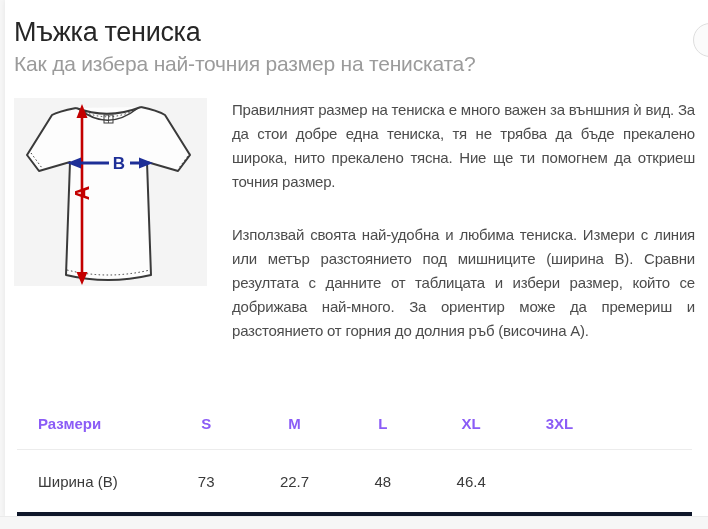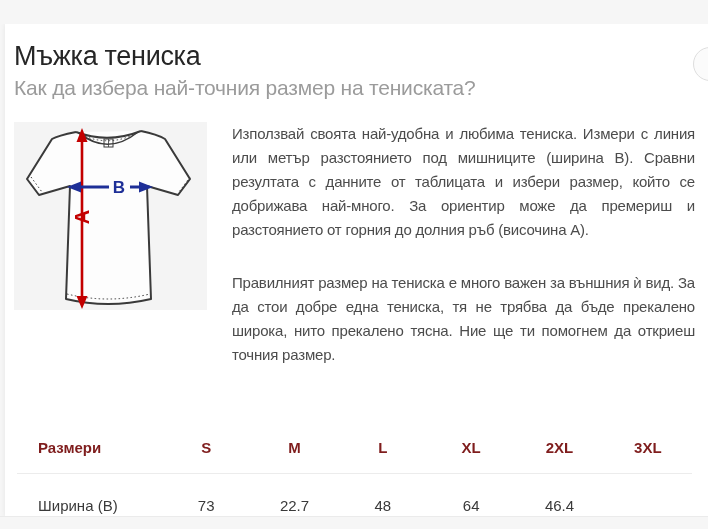--- a/index.html
+++ b/index.html
@@ -3,21 +3,21 @@
 <meta charset="utf-8">
 <style>
   html,body{margin:0;padding:0;}
   body{
     width:708px;height:529px;
     font-family:"Liberation Sans", sans-serif;
     background:#f6f6f6;
     position:relative;
     overflow:hidden;
   }
-  .page{position:absolute;inset:0;overflow:hidden;margin-top:24px;}
+  .page{position:absolute;inset:0;overflow:hidden;}
   .card{
     position:absolute;left:5px;top:0;right:-20px;bottom:12px;
     background:#ffffff;
     box-shadow:0 0 5px rgba(0,0,0,0.07);
     padding-left:9px;
     box-sizing:border-box;
   }
   .corner-circle{
     position:absolute;top:23px;left:688px;
     width:32px;height:32px;border-radius:50%;
@@ -48,23 +48,23 @@
   .text-col p + p{margin-top:29px;}
   .size-table{
     margin-left:3px;margin-top:54px;width:675px;
     font-size:15px;
   }
   .t-row{
     display:grid;
     grid-template-columns:145px repeat(6,1fr);
     align-items:center;
   }
-  .t-head{height:52px;font-weight:bold;color:#7f1d1d;border-bottom:1px solid #ececec;}
+  .t-head{height:52px;font-weight:bold;color:#8b5cf6;border-bottom:1px solid #ececec;}
   .t-body{height:62px;color:#3a3a3a;}
-  .t-body.divided{border-bottom:1px solid #0f172a;}
+  .t-body.divided{border-bottom:5px solid #0f172a;}
   .t-cell{padding-left:21px;}
   .t-cell.c{padding-left:0;text-align:center;}
   .footer-strip{
     position:absolute;left:0;right:0;bottom:0;height:12px;
     background:#f6f6f6;border-top:1px solid #ebebeb;
   }
 </style>
 </head>
 <body>
 
@@ -110,41 +110,39 @@
           <g>
             <polygon points="53,65 67,59.5 67,70.5" fill="#1e2f97"></polygon>
             <line x1="64" y1="65" x2="95" y2="65" stroke-width="3" stroke="#1e2f97"></line>
             <line x1="116" y1="65" x2="128" y2="65" stroke-width="3" stroke="#1e2f97"></line>
             <polygon points="139,65 125,59.5 125,70.5" fill="#1e2f97"></polygon>
             <text x="105" y="65" text-anchor="middle" dominant-baseline="central" font-size="17" font-weight="bold" fill="#1e2f97">B</text>
           </g>
         </svg>
       </div>
       <div class="text-col">
+        <p>Правилният размер на тениска е много важен за външния ѝ вид. За да стои добре една тениска, тя не трябва да бъде прекалено широка, нито прекалено тясна. Ние ще ти помогнем да откриеш точния размер.</p>
         <p>Използвай своята най-удобна и любима тениска. Измери с линия или метър разстоянието под мишниците (ширина B). Сравни резултата с данните от таблицата и избери размер, който се добрижава най-много. За ориентир може да премериш и разстоянието от горния до долния ръб (височина A).</p>
-        <p>Правилният размер на тениска е много важен за външния ѝ вид. За да стои добре една тениска, тя не трябва да бъде прекалено широка, нито прекалено тясна. Ние ще ти помогнем да откриеш точния размер.</p>
       </div>
     </div>
 
     <div class="size-table">
       <div class="t-row t-head">
         <div class="t-cell">Размери</div>
         <div class="t-cell c">S</div>
         <div class="t-cell c">M</div>
         <div class="t-cell c">L</div>
         <div class="t-cell c">XL</div>
-        <div class="t-cell c">2XL</div>
         <div class="t-cell c">3XL</div>
       </div>
       <div class="t-row t-body divided">
         <div class="t-cell">Ширина (B)</div>
         <div class="t-cell c">73</div>
         <div class="t-cell c">22.7</div>
         <div class="t-cell c">48</div>
-        <div class="t-cell c">64</div>
         <div class="t-cell c">46.4</div>
       </div>
       <div class="t-row t-body">
         
         
         
         
         
         
         

